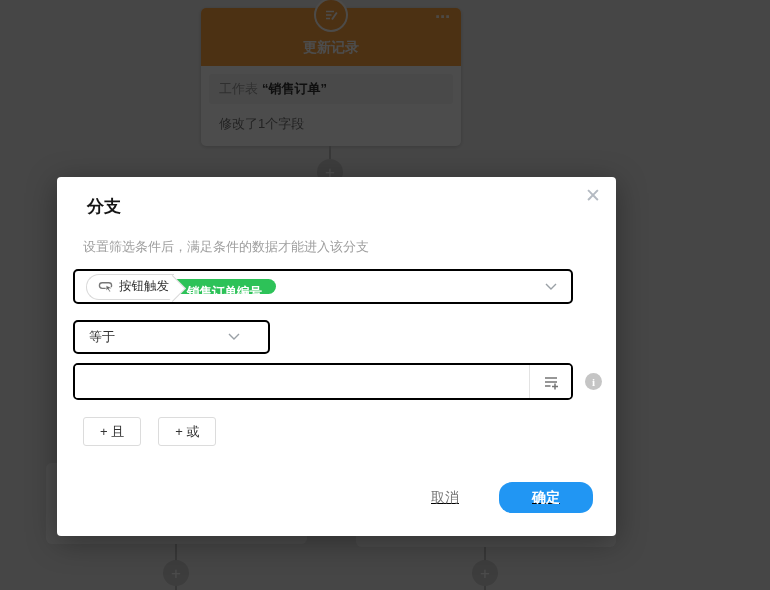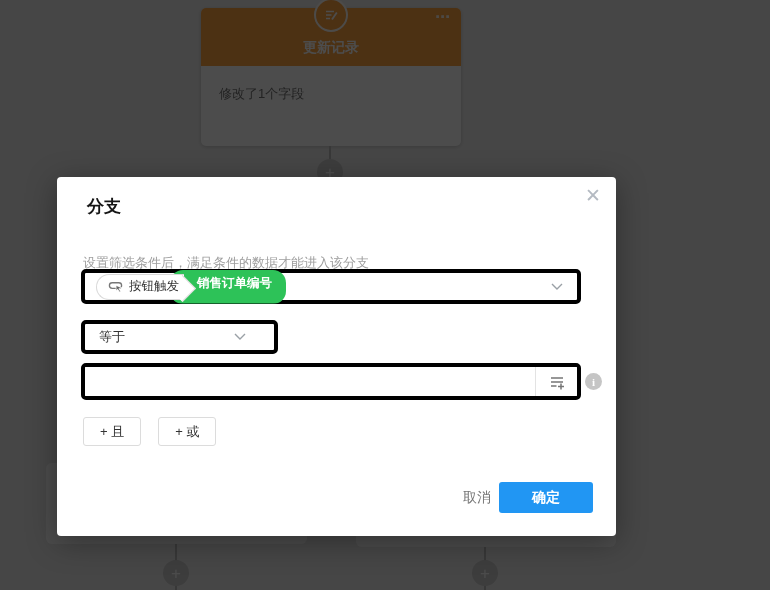--- a/index.html
+++ b/index.html
@@ -68,26 +68,26 @@
   }
   .modal-close {
     position:absolute; top:5px; right:9px; font-size:19px; color:#b4bac2;
     padding:4px 6px; cursor:pointer; line-height:1;
   }
   .modal-title {
     position:absolute; left:26px; top:14px; margin:4px;
     font-size:17px; font-weight:bold; color:#151515;
   }
   .modal-subtitle {
-    position:absolute; left:26px; top:77px; margin:0;
+    position:absolute; left:26px; top:61px; margin:0;
     font-size:13px; color:#9e9e9e;
   }
   .row {
-    position:absolute; left:24px; box-sizing:border-box;
-    border:4px solid #000000; border-radius:5px; background:#fff;
+    position:absolute; left:16px; box-sizing:border-box;
+    border:2px solid #000000; border-radius:5px; background:#fff;
   }
   .field-row { top:92px; width:500px; height:35px;
     display:flex; align-items:center; padding:0 14px 0 11px; cursor:pointer; }
   .op-row { top:143px; width:197px; height:34px;
     display:flex; align-items:center; padding:0 28px 0 14px;
     font-size:13px; color:#333; cursor:pointer; }
   .value-row { top:186px; width:500px; height:37px; display:flex; overflow:hidden; }
   .value-row input {
     flex:1; border:none; outline:none; padding:0 10px;
     font:13px "Liberation Sans","DejaVu Sans",sans-serif; color:#333; min-width:0;
@@ -112,62 +112,66 @@
     background:#fff; border:1px solid #d9d9d9; border-right:none;
     border-radius:13px 0 0 13px; font-size:12.5px; color:#333; white-space:nowrap;
   }
   .tag-trigger::after {
     content:""; position:absolute; right:-8px; top:4px; width:18px; height:18px;
     background:#fff; border-top:1px solid #d9d9d9; border-right:1px solid #d9d9d9;
     transform:rotate(45deg); z-index:-1;
   }
   .tag-trigger .t-label { position:relative; }
   .tag-field {
-    position:relative; z-index:1; margin-left:-14px; height:34px; line-height:26px;
+    position:relative; z-index:1; margin-left:-14px; height:15px; line-height:26px;
     padding:0 14px 0 27px; background:#2DC258; color:#fff; font-size:12.5px;
     font-weight:bold; border-radius:13px; white-space:nowrap;
     clip-path:polygon(0 0,100% 0,100% 100%,0 100%,11px 50%);
   }
 
   .cond-buttons { position:absolute; left:26px; top:240px; display:flex; gap:17px; }
   .cond-btn {
     height:29px; padding:0 16px; border:1px solid #dcdcdc; border-radius:3px;
     background:#fff; font-size:13px; color:#333; cursor:pointer;
     font-family:inherit;
   }
   .modal-footer {
     position:absolute; right:23px; bottom:23px;
-    display:flex; align-items:center; 
+    display:flex; align-items:center; gap:32px;text-decoration:underline;
   }
   .btn-cancel {
     border:none; background:none; color:#757575; font-size:14px;
     height:31px; padding:0 8px; cursor:pointer; font-family:inherit;
   }
   .btn-confirm {
-    width:94px; height:31px; background:#2196F3; border:none; border-radius:3px;
+    width:94px; height:31px; background:#2196F3; border:none; border-radius:13px;
     color:#fff; font-size:14px; font-weight:bold; cursor:pointer; font-family:inherit;
   }
 </style>
 </head>
 <body>
 
 <div class="stage">
 
   <div class="node-card node-top">
     <div class="node-header">
       <div class="node-icon-circle">
         <svg width="16" height="16" viewBox="0 0 16 16">
           <path d="M3 4.5h8M3 8h5.5M3 11.5h4" stroke="#fff" stroke-width="1.5" fill="none"></path>
           <path d="M9 12.5L13.8 5.6" stroke="#fff" stroke-width="1.8" fill="none"></path>
         </svg>
       </div>
       <div class="node-more">⋯</div>
       <div class="node-title">更新记录</div>
     </div>
     <div class="node-body">
+      <div class="node-ws-row">
+        <span class="ws-prefix">工作表</span>
+        <span class="ws-name">“销售订单”</span>
+      </div>
       <div class="node-detail">修改了1个字段</div>
     </div>
   </div>
 
   <div class="connector" id="conn-top"></div>
   <div class="plus-circle" id="plus-top"></div>
 
   <div class="node-stub" id="node-bl"></div>
   <div class="node-stub" id="node-br"></div>
   <div class="connector" id="conn-bl"></div>

